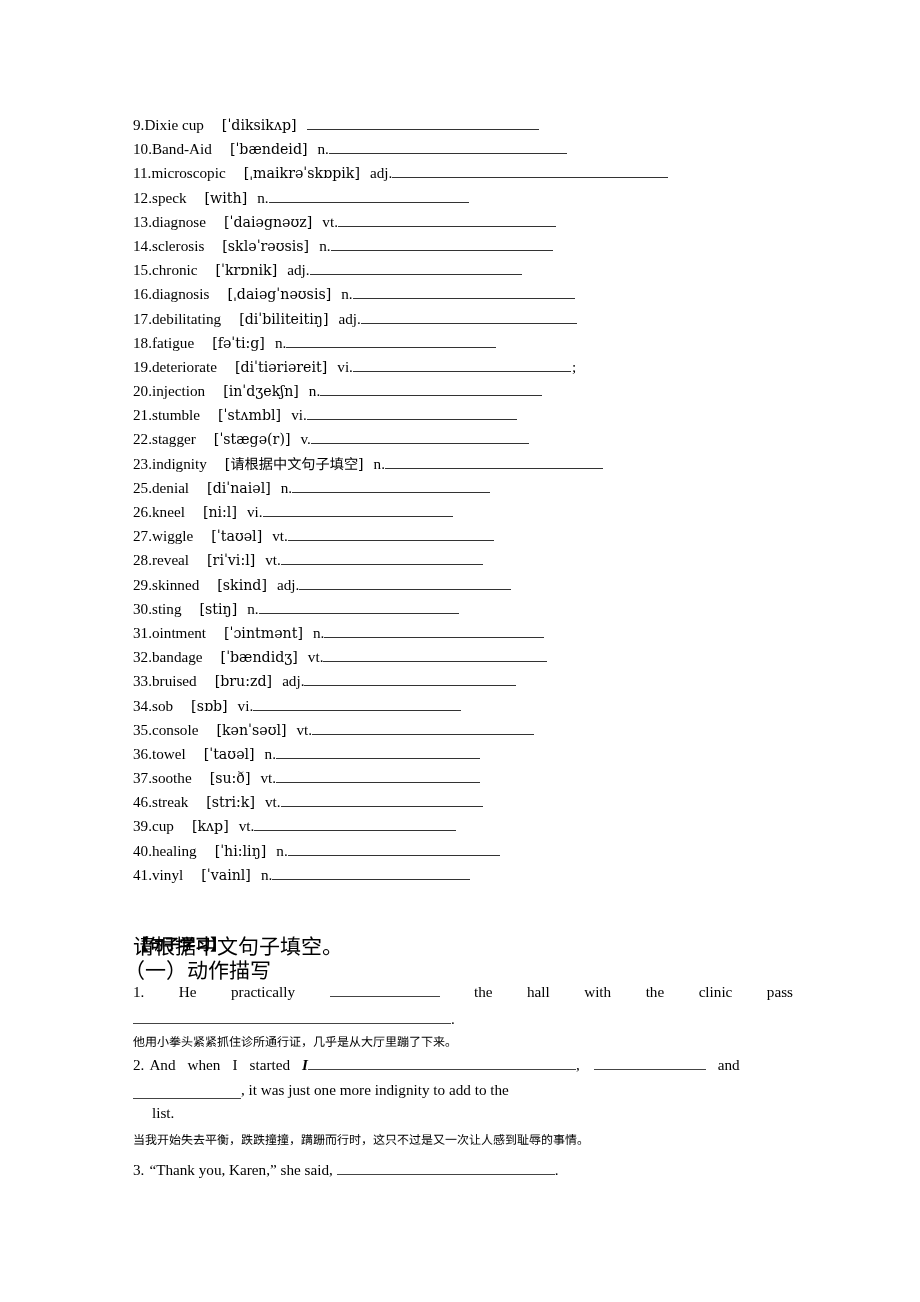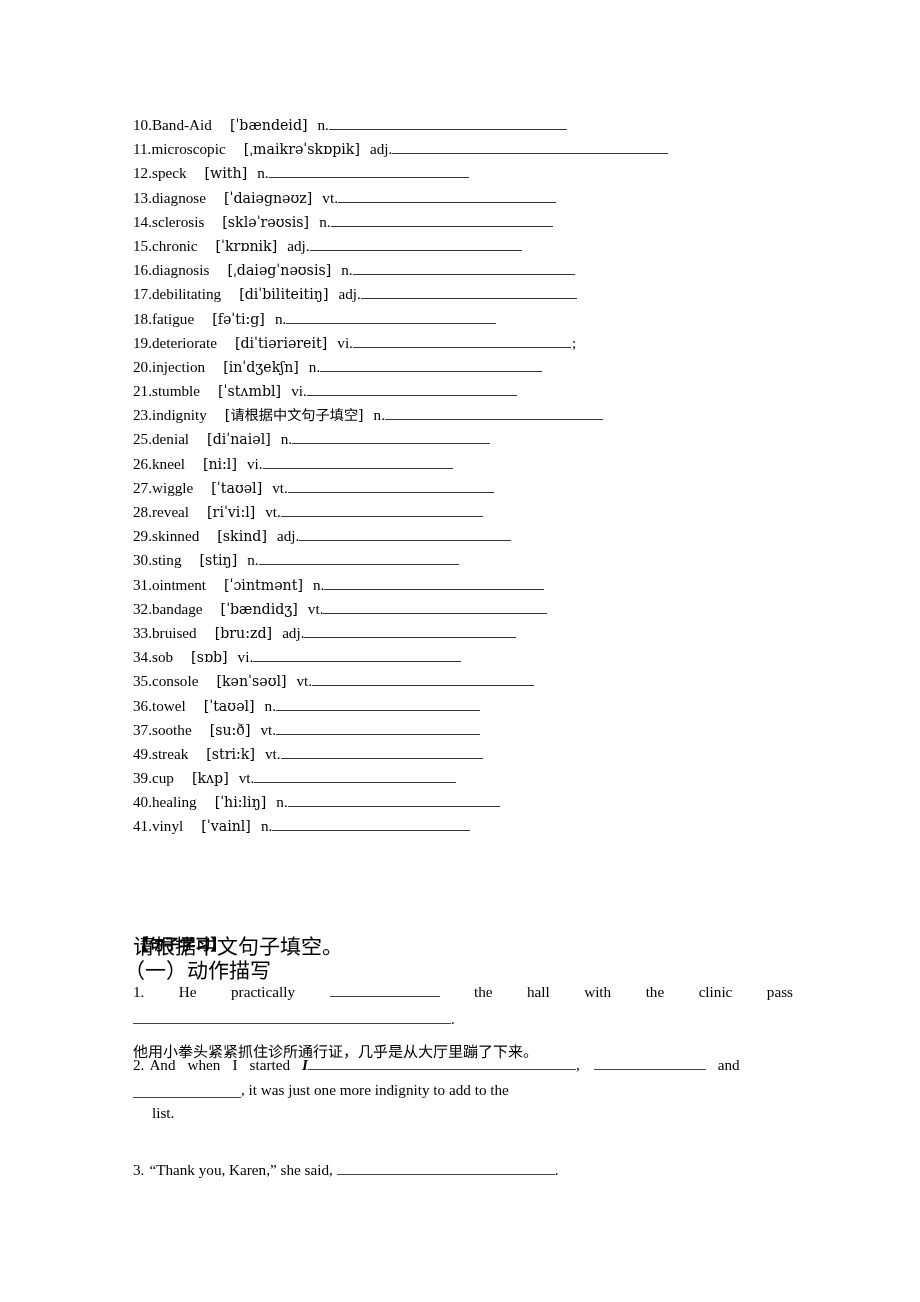--- a/index.html
+++ b/index.html
@@ -86,23 +86,22 @@
     font-size: 21px;
     white-space: nowrap;
   }
   .cn-line.indent {
     left: 124px;
   }
   .cn-trans {
     position: absolute;
     left: 133px;
     font-family: "DejaVu Sans", "Liberation Sans", sans-serif;
-    font-size: 15px;
-    white-space: nowrap;
-    margin-top: 8px;
+    font-size: 12px;
+    white-space: nowrap;
   }
 
   .en-line {
     position: absolute;
     font-size: 15.2px;
     white-space: nowrap;
     font-family: "Liberation Serif", "DejaVu Serif", serif;
   }
 
   
@@ -126,21 +125,21 @@
     top: 1055px;
     width: 662px;
     display: flex;
     align-items: baseline;
     white-space: nowrap;
   }
   #sent2-line2 {
     left: 133px;
     top: 1081px;
     display: flex;
-    align-items: center;
+    align-items: flex-end;
     white-space: nowrap;
   }
   #sent2-line3 {
     left: 152px;
     top: 1104px;
   }
   #sent3-line1 {
     left: 133px;
     top: 1160px;
     display: flex;
@@ -159,20 +158,27 @@
     font-weight: bold;
   }
 </style>
 </head>
 <body>
 
 <div class="page">
 
   <div class="vocab-list" id="vocab-list">
       <div class="vocab-row">
+        <span class="v-word">9.Dixie cup</span>
+        <span class="sp-l"></span>
+        <span class="v-ipa">[ˈdiksikʌp]</span>
+        <span class="sp-m"></span>
+        <span class="v-blank" style="width: 232px;"></span>
+      </div>
+      <div class="vocab-row">
         <span class="v-word">10.Band-Aid</span>
         <span class="sp-l"></span>
         <span class="v-ipa">[ˈbændeid]</span>
         <span class="sp-m"></span>
         <span class="v-pos">n.</span>
         <span class="v-blank" style="width: 238px;"></span>
       </div>
       <div class="vocab-row">
         <span class="v-word">11.microscopic</span>
         <span class="sp-l"></span>
@@ -256,20 +262,28 @@
       </div>
       <div class="vocab-row">
         <span class="v-word">21.stumble</span>
         <span class="sp-l"></span>
         <span class="v-ipa">[ˈstʌmbl]</span>
         <span class="sp-m"></span>
         <span class="v-pos">vi.</span>
         <span class="v-blank" style="width: 210px;"></span>
       </div>
       <div class="vocab-row">
+        <span class="v-word">22.stagger</span>
+        <span class="sp-l"></span>
+        <span class="v-ipa">[ˈstægə(r)]</span>
+        <span class="sp-m"></span>
+        <span class="v-pos">v.</span>
+        <span class="v-blank" style="width: 218px;"></span>
+      </div>
+      <div class="vocab-row">
         <span class="v-word">23.indignity</span>
         <span class="sp-l"></span>
         <span class="v-ipa">[请根据中文句子填空]</span>
         <span class="sp-m"></span>
         <span class="v-pos">n.</span>
         <span class="v-blank" style="width: 218px;"></span>
       </div>
       <div class="vocab-row">
         <span class="v-word">25.denial</span>
         <span class="sp-l"></span>
@@ -368,21 +382,21 @@
       </div>
       <div class="vocab-row">
         <span class="v-word">37.soothe</span>
         <span class="sp-l"></span>
         <span class="v-ipa">[su:ð]</span>
         <span class="sp-m"></span>
         <span class="v-pos">vt.</span>
         <span class="v-blank" style="width: 204px;"></span>
       </div>
       <div class="vocab-row">
-        <span class="v-word">49.streak</span>
+        <span class="v-word">46.streak</span>
         <span class="sp-l"></span>
         <span class="v-ipa">[stri:k]</span>
         <span class="sp-m"></span>
         <span class="v-pos">vt.</span>
         <span class="v-blank" style="width: 202px;"></span>
       </div>
       <div class="vocab-row">
         <span class="v-word">39.cup</span>
         <span class="sp-l"></span>
         <span class="v-ipa">[kʌp]</span>
@@ -446,20 +460,21 @@
       <span style="display: inline-block; width: 14px;"></span>
       <span class="blank" style="width: 112px;"></span>
       <span style="display: inline-block; width: 12px;"></span>
       <span>and</span>
     </div>
   <div class="en-line" id="sent2-line2">
       <span class="blank" style="width: 108px;"></span>
       <span>, it was just one more indignity to add to the</span>
     </div>
   <div class="en-line" id="sent2-line3">list.</div>
+  <div class="cn-trans" style="top:1130px;">当我开始失去平衡，跌跌撞撞，蹒跚而行时，这只不过是又一次让人感到耻辱的事情。</div>
 
   <div class="en-line" id="sent3-line1">
       <span>3.</span>
       <span style="display: inline-block; width: 5px;"></span>
       <span>“Thank you, Karen,” she said,</span>
       <span style="display: inline-block; width: 4px;"></span>
       <span class="blank" style="width: 218px;"></span>
       <span>.</span>
     </div>
 

